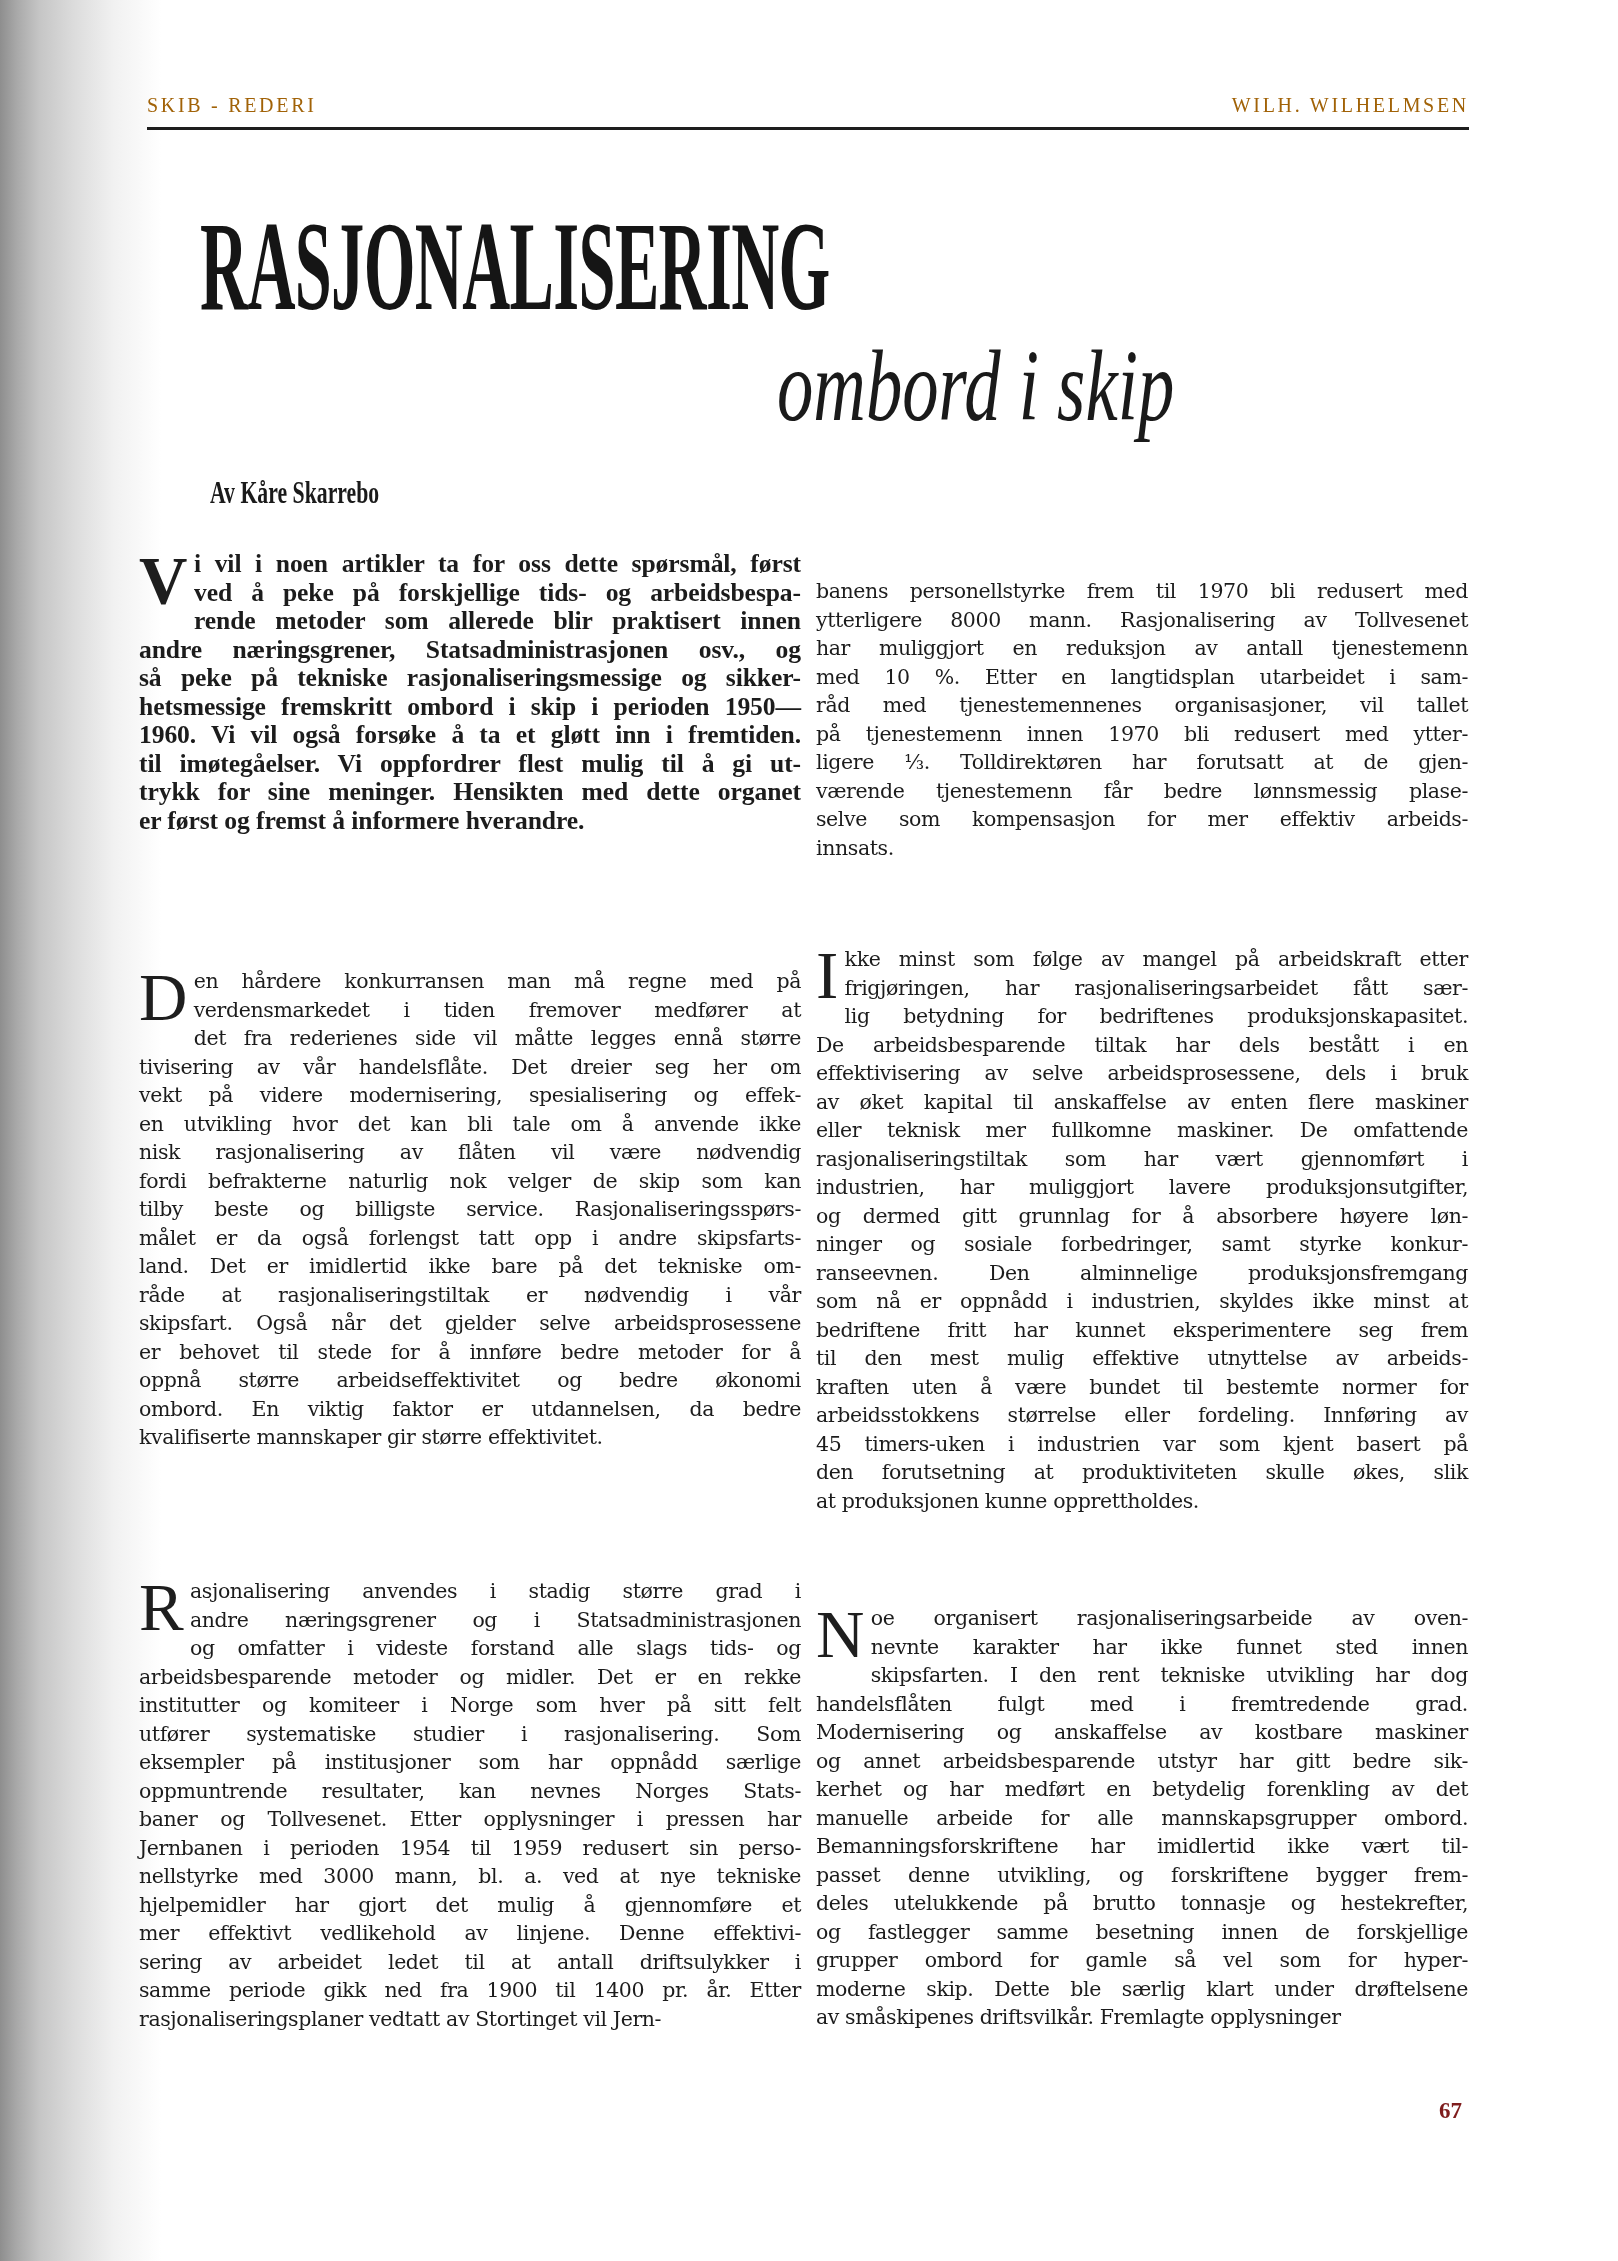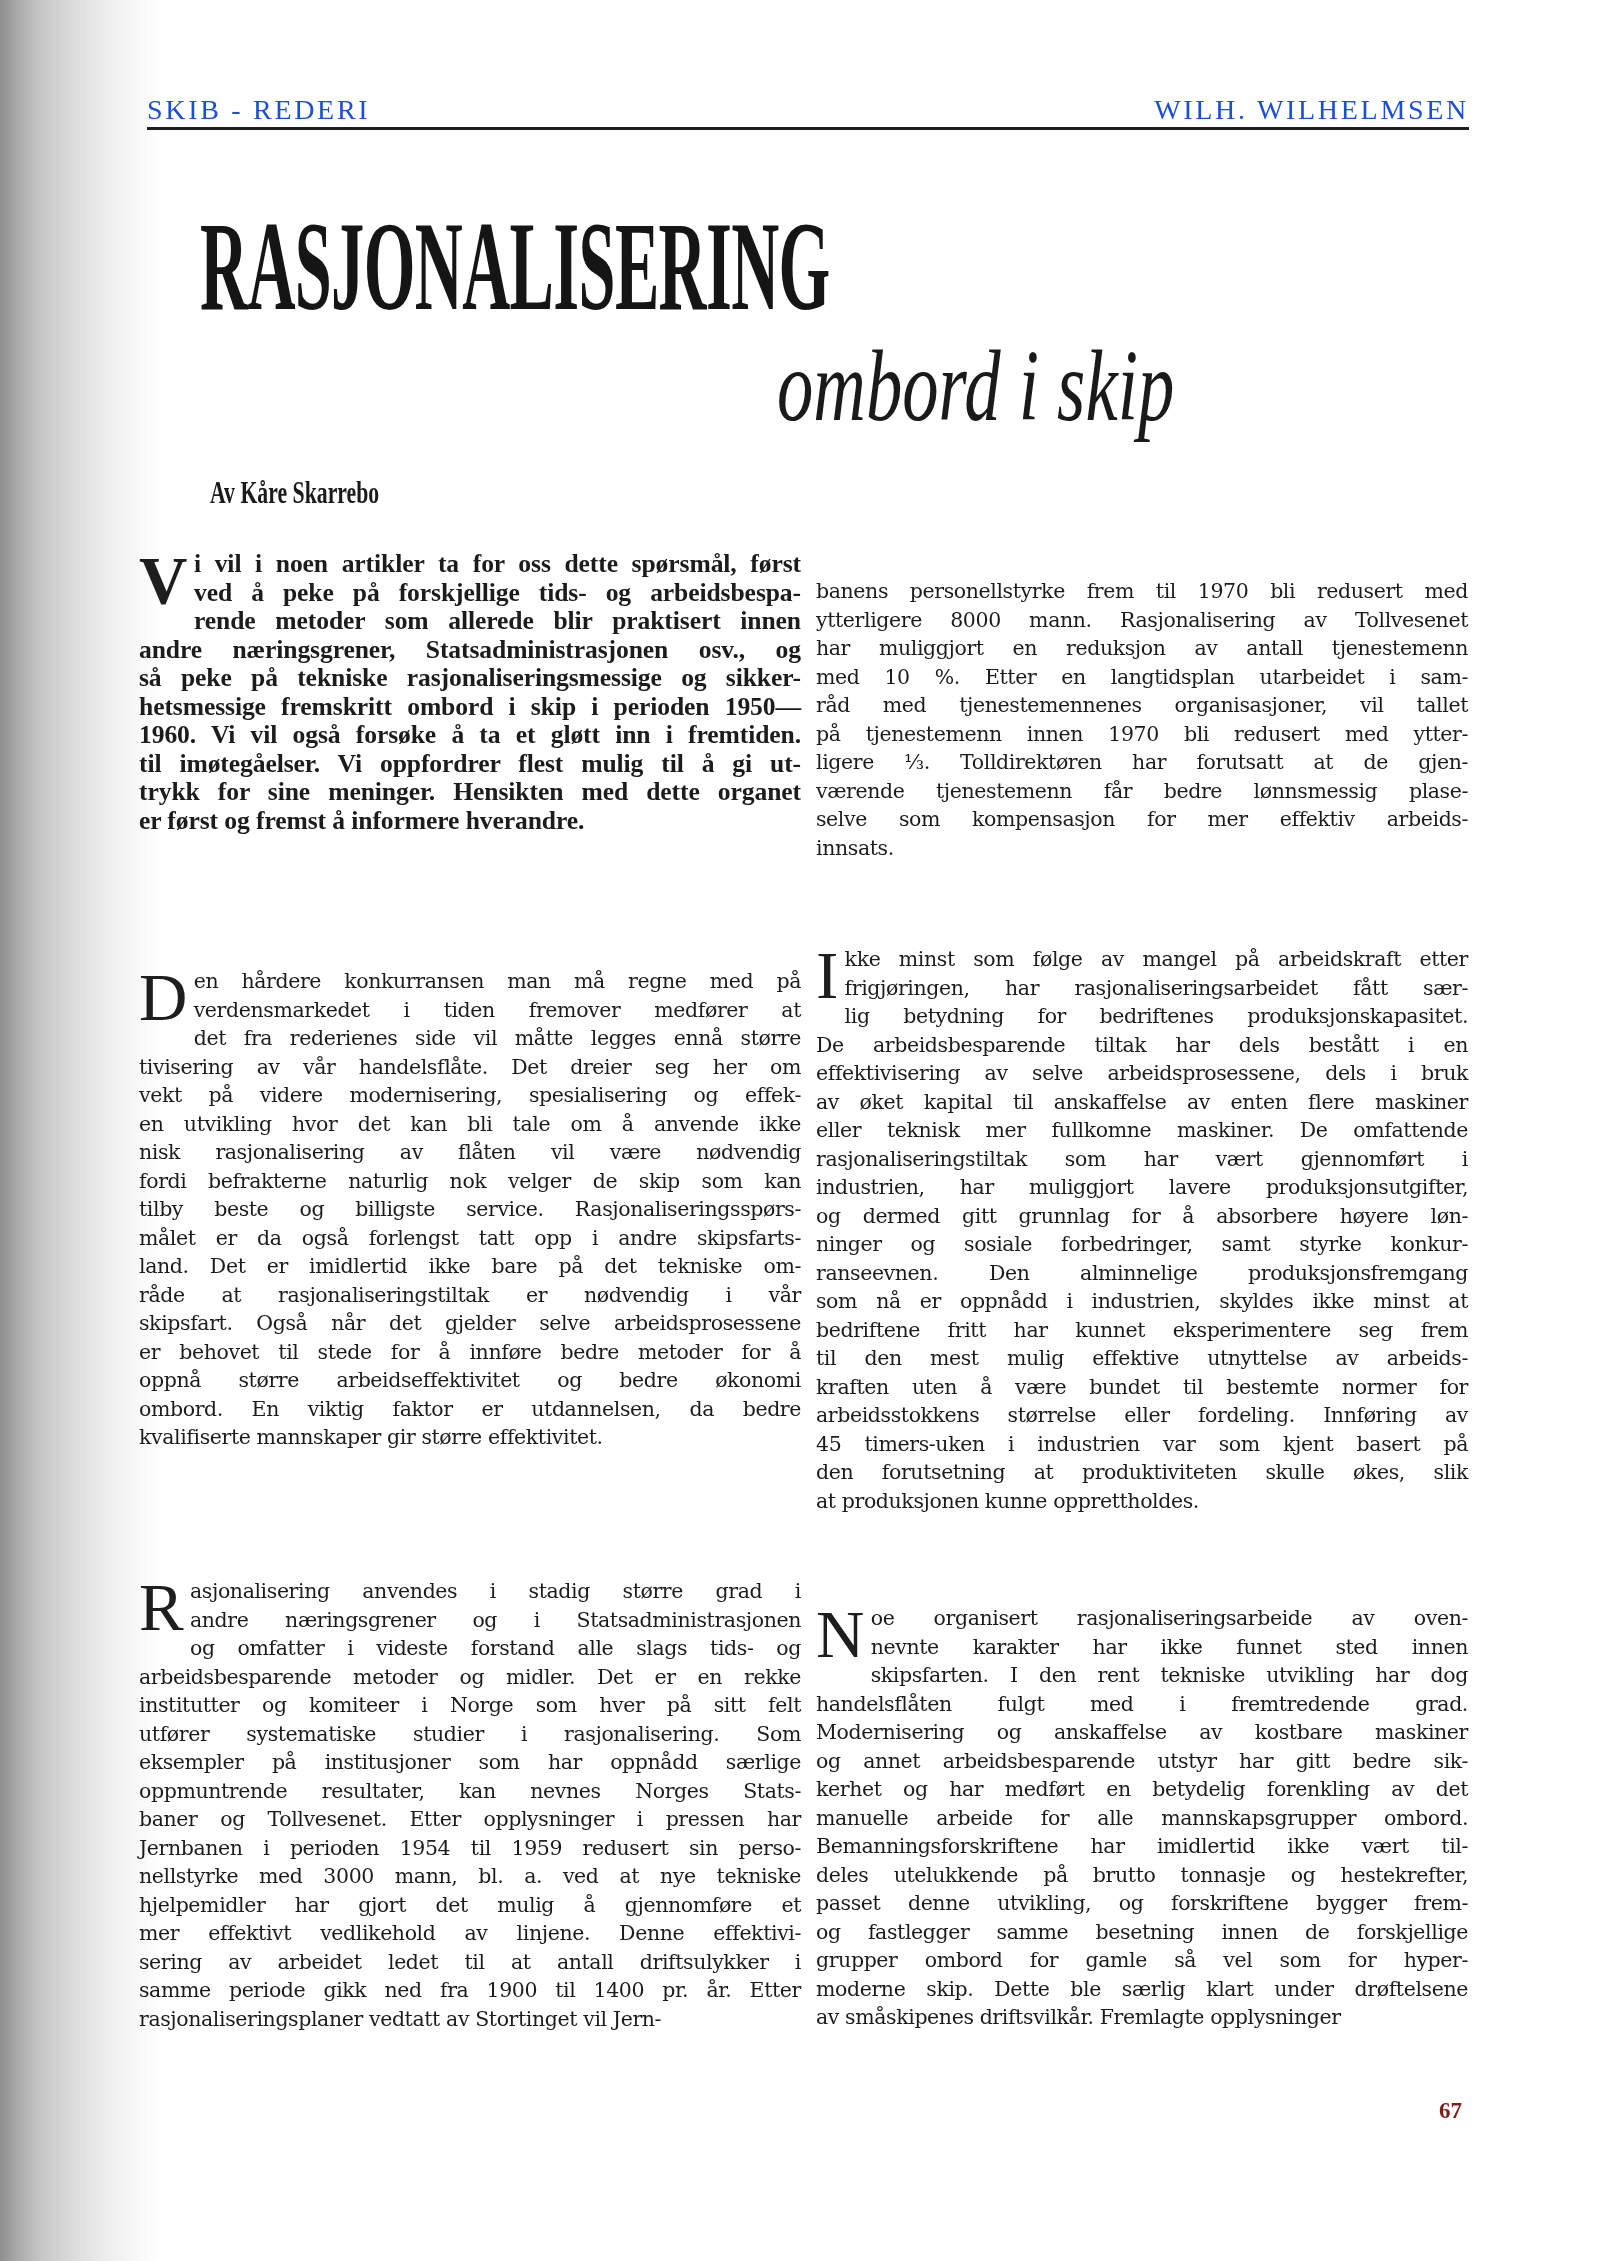--- a/index.html
+++ b/index.html
@@ -10,22 +10,22 @@
     color: #1c1c1c;
   }
   .binding-shadow {
     position: absolute; left: 0; top: 0; width: 175px; height: 2261px;
     background: linear-gradient(to right, #8e8e8e 0px, #a9a9a9 17px, #c6c6c6 40px, #dcdcdc 74px, #f1f1f1 114px, #ffffff 161px);
   }
   .running-header {
     position: absolute; left: 147px; top: 87px; width: 1322px; height: 47px;
   }
   .running-header .left, .running-header .right {
-    position: absolute; top: 6.7px; font-size: 28px; letter-spacing: 2.7px;
-    font-family: "Liberation Serif", "DejaVu Serif", serif; color: #1d4ed8;
+    position: absolute; top: 6.7px; font-size: 20px; letter-spacing: 2.7px;
+    font-family: "Liberation Serif", "DejaVu Serif", serif; color: #a16207;
   }
   .running-header .left { left: 0; }
   .running-header .right { right: 0; }
   .header-rule {
     position: absolute; left: 0; right: 0; top: 40px; height: 2.7px; background: #1e1e1e;
   }
   .title {
     position: absolute; left: 200px; top: 202px;
     font-family: "Liberation Serif", "DejaVu Serif", serif;
     font-weight: bold; font-size: 128px; line-height: 128px;
@@ -186,22 +186,22 @@
       <span class="dropcap">N</span>
       <span class="line" style="margin-left: 0px;">oe organisert rasjonaliseringsarbeide av oven-</span>
       <span class="line" style="margin-left: 0px;">nevnte karakter har ikke funnet sted innen</span>
       <span class="line">skipsfarten. I den rent tekniske utvikling har dog</span>
       <span class="line">handelsflåten fulgt med i fremtredende grad.</span>
       <span class="line">Modernisering og anskaffelse av kostbare maskiner</span>
       <span class="line">og annet arbeidsbesparende utstyr har gitt bedre sik-</span>
       <span class="line">kerhet og har medført en betydelig forenkling av det</span>
       <span class="line">manuelle arbeide for alle mannskapsgrupper ombord.</span>
       <span class="line">Bemanningsforskriftene har imidlertid ikke vært til-</span>
+      <span class="line">passet denne utvikling, og forskriftene bygger frem-</span>
       <span class="line">deles utelukkende på brutto tonnasje og hestekrefter,</span>
-      <span class="line">passet denne utvikling, og forskriftene bygger frem-</span>
       <span class="line">og fastlegger samme besetning innen de forskjellige</span>
       <span class="line">grupper ombord for gamle så vel som for hyper-</span>
       <span class="line">moderne skip. Dette ble særlig klart under drøftelsene</span>
       <span class="line last">av småskipenes driftsvilkår. Fremlagte opplysninger</span>
     </div>
 </div>
 
 <div class="page-number">67</div>
 
 

